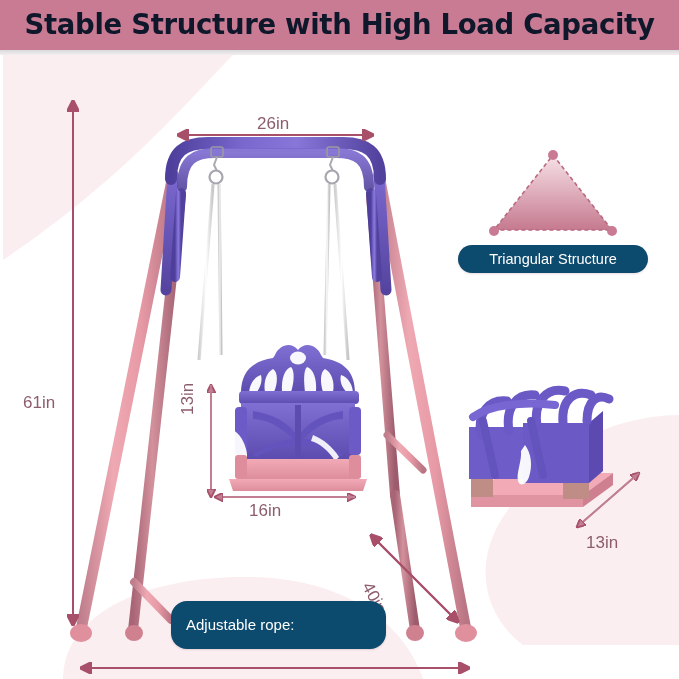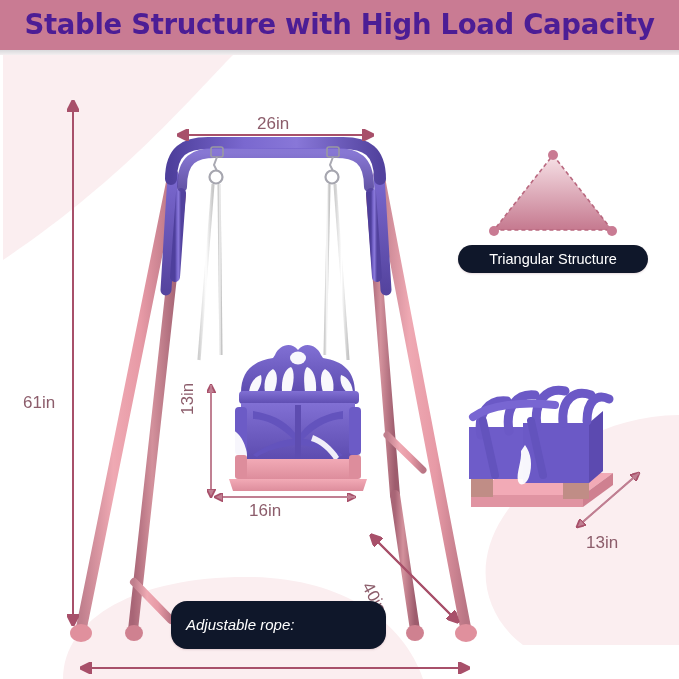--- a/index.html
+++ b/index.html
@@ -11,53 +11,53 @@
   }
   #root{position:relative;width:679px;height:679px;overflow:hidden;background:#fff;}
 
   
   .banner{
     position:absolute;left:0;top:0;width:679px;height:50px;
     background:#c97b93;
     display:flex;align-items:center;justify-content:center;
   }
   .banner-title{
-    color:#4c1d95;font-size:27.5px;font-weight:bold;letter-spacing:-0.3px;
+    color:#0f172a;font-size:27.5px;font-weight:bold;letter-spacing:-0.3px;
     white-space:nowrap;line-height:1;
     font-family:"DejaVu Sans","Liberation Sans",sans-serif;
   }
   .banner-shadow{
     position:absolute;left:0;top:50px;width:679px;height:5px;
     background:linear-gradient(#d9d9dc,#f3eff0);
   }
 
   
   .stage{position:absolute;left:3px;top:55px;width:679px;height:624px;background:#ffffff;overflow:hidden;}
   .bg-svg{position:absolute;left:0;top:0;width:679px;height:624px;}
   .art-svg{position:absolute;left:0;top:0;width:679px;height:624px;}
 
   
   .pill{
     position:absolute;
-    background:#0f172a;
+    background:#0c4a6e;
     border-radius:16px;
     color:#ffffff;
     display:flex;align-items:center;justify-content:center;
     text-align:center;
     line-height:1.28;
     box-shadow:0 1px 2px rgba(160,110,125,.25);
   }
   #pill-triangular{
     left:455px;top:190px;width:190px;height:28px;font-size:14.5px;
   }
   #pill-rope{
     left:168px;top:546px;width:215px;height:48px;font-size:15px;
     flex-direction:column;
   }
-  #pill-rope span{display:block;width:100%;text-align:left;padding-left:15px;box-sizing:border-box;font-style:italic;}
+  #pill-rope span{display:block;width:100%;text-align:left;padding-left:15px;box-sizing:border-box;}
 
   
   .dim{
     position:absolute;color:#8c5d6b;font-size:17px;white-space:nowrap;
     font-family:"Liberation Sans",sans-serif;
   }
   #dim-26{left:254px;top:59px;}
   #dim-61{left:20px;top:338px;}
   #dim-13-seat{left:175px;top:360px;transform:rotate(-90deg);transform-origin:left top;}
   #dim-16{left:246px;top:446px;text-align:center;}

